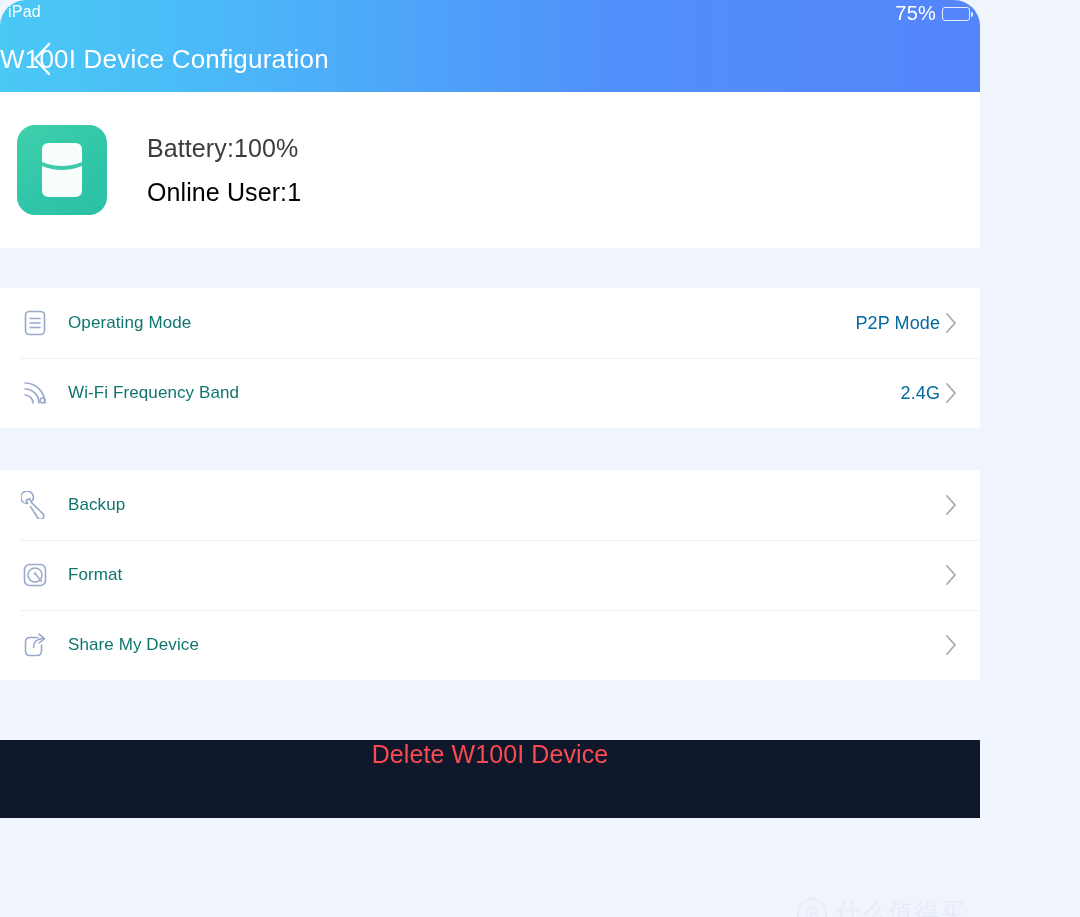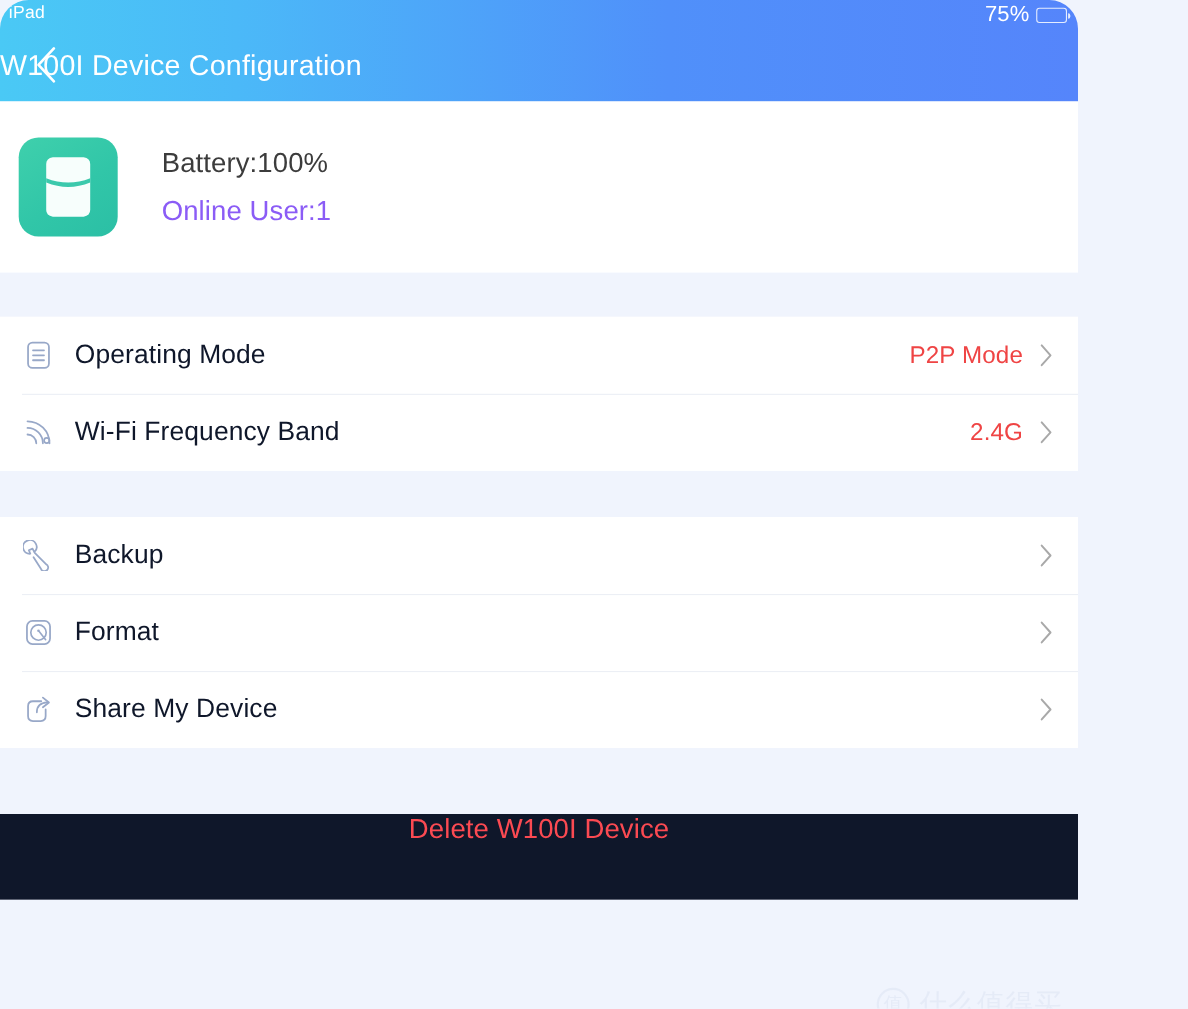--- a/index.html
+++ b/index.html
@@ -156,21 +156,21 @@
   }
 
   .device-battery {
     font-size: 25px;
     color: #3c3c3c;
     letter-spacing: 0.1px;
   }
 
   .device-users {
     font-size: 25px;
-    color: #8b5cf6;
+    color: #000000;
     letter-spacing: 0.1px;
   }
 
   
   .gap {
     background: #f0f4fd;
     width: 100%;
   }
   .gap-1 { height: 40px; }
   .gap-2 { height: 42px; }
@@ -207,30 +207,30 @@
     width: 30px;
     height: 30px;
     flex: none;
     display: flex;
     align-items: center;
     justify-content: center;
   }
 
   .row-label {
     margin-left: 18px;
-    font-size: 24px;
-    color: #0f172a;
+    font-size: 17px;
+    color: #0f766e;
     letter-spacing: 0.1px;
     flex: 1;
   }
 
   .row-value {
-    font-size: 22px;
-    color: #ef4444;
-    margin-right: 12px;
+    font-size: 18px;
+    color: #0369a1;
+    margin-right: 2px;
     letter-spacing: 0.1px;
   }
 
   .row-chevron {
     width: 18px;
     display: flex;
     align-items: center;
     justify-content: center;
     flex: none;
   }

